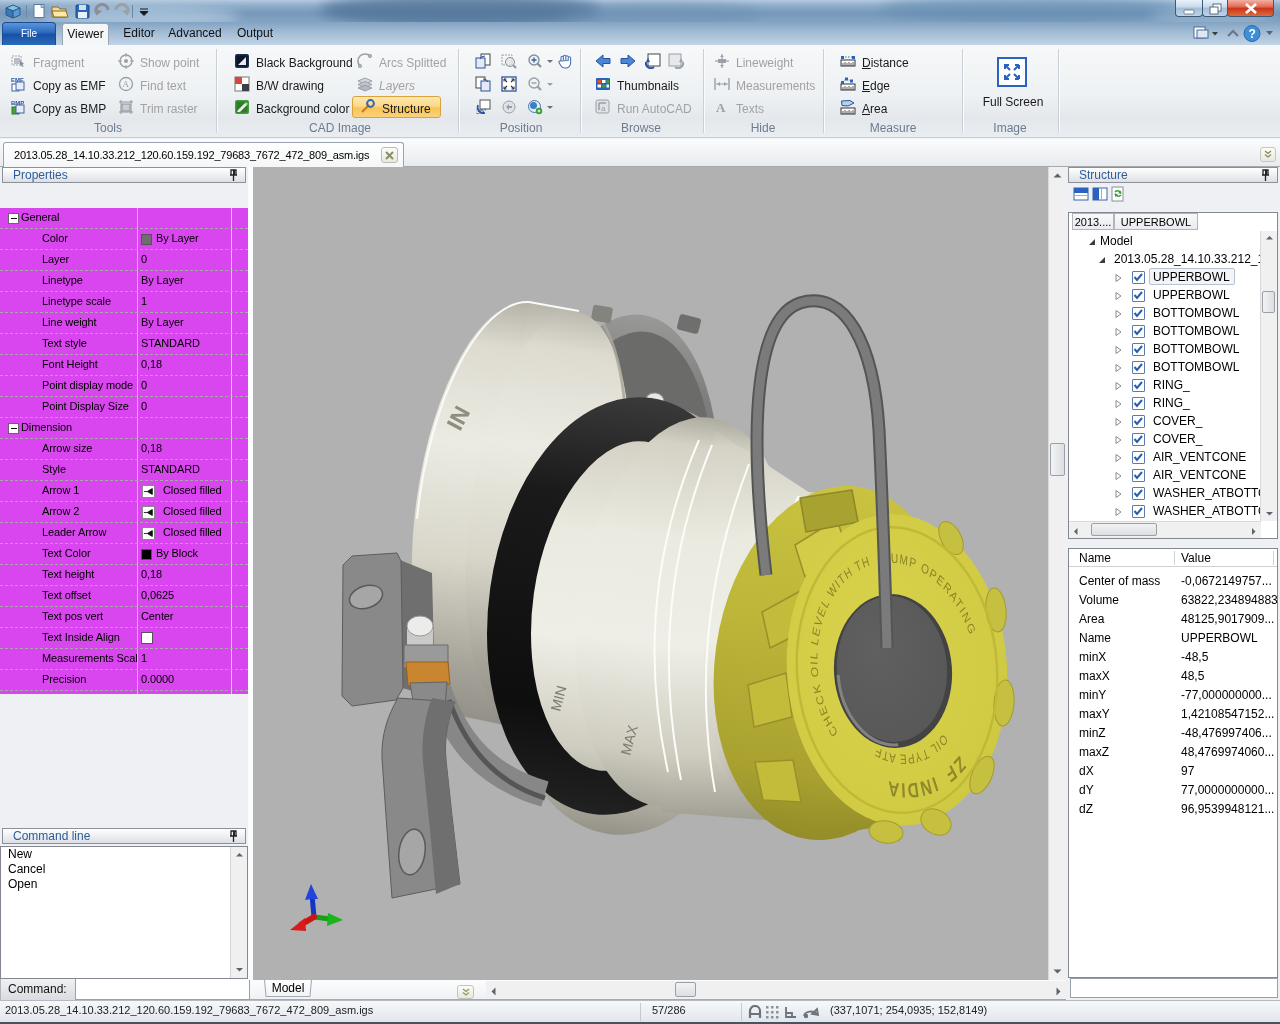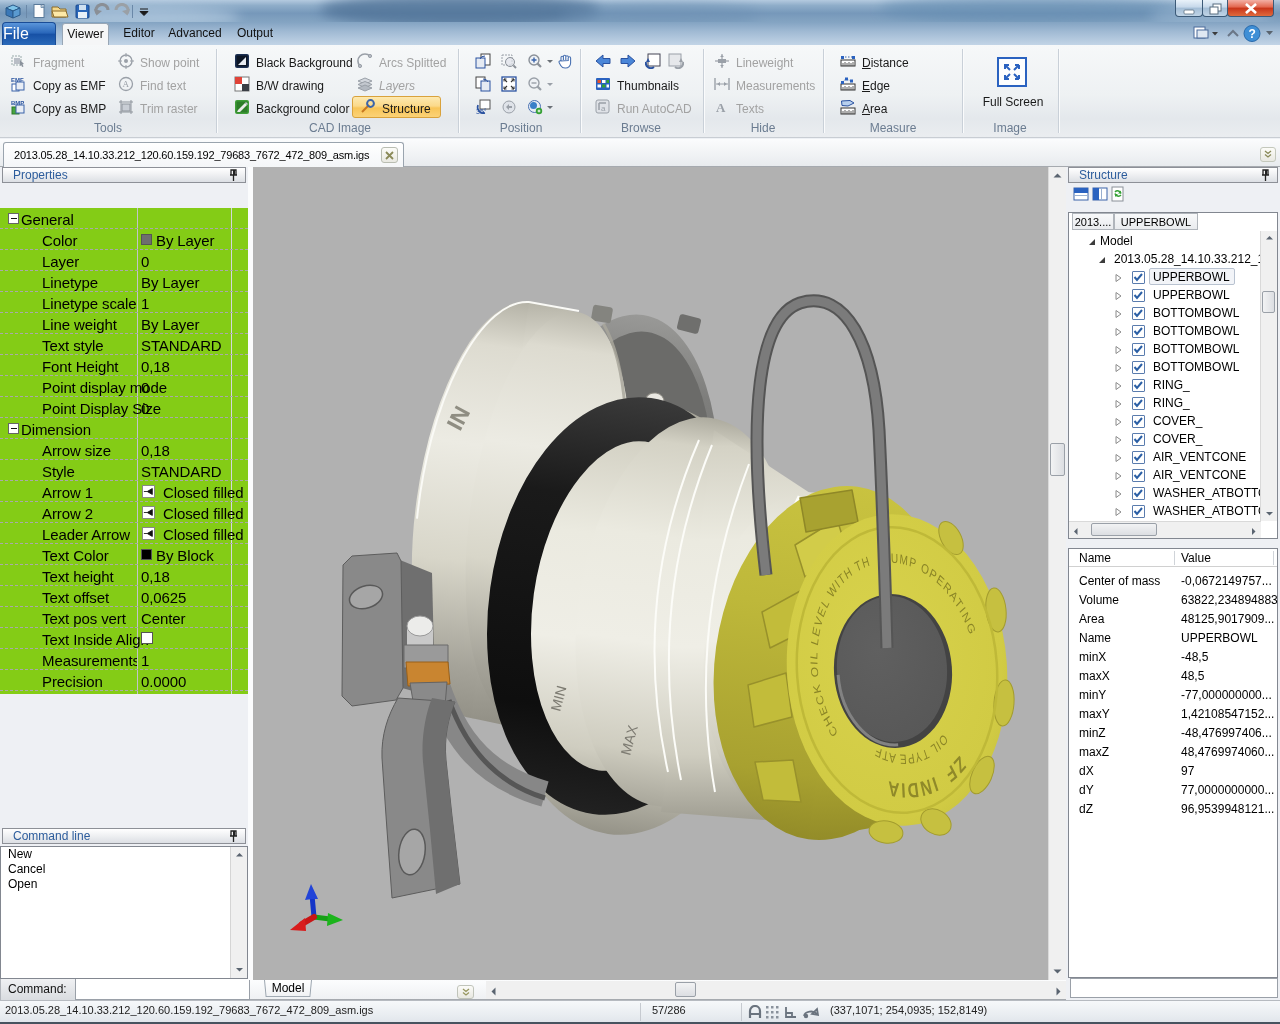--- a/index.html
+++ b/index.html
@@ -18,21 +18,21 @@
 .wbtn { position:absolute; top:0; height:17px; text-align:center; border:1px solid #3c5a78; border-top:none;
   background:linear-gradient(180deg,#e9f2fa 0%,#c6d8ea 45%,#a3bdd6 50%,#c0d4e6 100%);
   border-radius:0 0 4px 4px; color:#1c2f42; text-align:center; }
 #btnclose { background:linear-gradient(180deg,#f3b0a5 0%,#e2654d 45%,#c8341a 50%,#e06a3c 100%); }
 
 
 #tabstrip { left:0; top:22px; width:1280px; height:23px;
   background:linear-gradient(180deg,#83a3c2 0%,#9fb9d3 40%,#c2d4e6 100%); }
 #filebtn { left:2px; top:0px; width:54px; height:23px; border-radius:4px 4px 0 0;
   background:linear-gradient(180deg,#5a95da 0%,#2a67ba 45%,#1751a6 52%,#2b6ab9 100%);
-  border:1px solid #1a4c96; border-bottom:none; color:#fff; font-size:16px; line-height:22px; }
+  border:1px solid #1a4c96; border-bottom:none; color:#fff; font-size:10px; text-align:center; line-height:22px; }
 .rtab { position:absolute; top:1px; height:22px; font-size:12px; color:#111; text-align:center; line-height:21px; }
 #tabviewer { background:#f5f6f7; border:1px solid #98a6b5; border-bottom:none; border-radius:3px 3px 0 0; }
 
 
 #ribbon { left:0; top:45px; width:1280px; height:93px;
   background:linear-gradient(180deg,#f6f8f9 0%,#eef1f3 55%,#e4e8ec 80%,#eaedf0 100%);
   border-bottom:1px solid #c8cdd3; }
 .gsep { position:absolute; top:4px; width:1px; height:84px; background:#c9d0d8; box-shadow:1px 0 0 #fafbfc; }
 .glabel { position:absolute; top:76px; font-size:12px; color:#6b7c91; width:200px; text-align:center; }
 .ritem { position:absolute; height:20px; font-size:12px; color:#1a1a1a; white-space:nowrap; }
@@ -59,21 +59,21 @@
   background:linear-gradient(180deg,#ffffff 0%,#f0f1f3 45%,#dcdfe4 100%);
   font-size:12px; color:#2c5c9c; }
 .ptitle .cap { position:absolute; left:10px; top:0px; }
 .pin { position:absolute; right:6px; top:1px; width:11px; height:13px; }
 
 
 #leftpanel { left:0; top:167px; width:250px; height:833px; background:#eef0f4; }
 #propdrop { position:absolute; left:2px; top:19px; width:244px; height:22px; border:1px solid #80858c; border-radius:3px; box-shadow:inset 0 1px 0 #fff;
   background:linear-gradient(180deg,#fdfdfd 0%,#eff0f2 50%,#dddfe3 100%); font-size:12px; color:#000; }
 #propdrop span { position:absolute; left:6px; top:3px; }
-#propgrid { position:absolute; left:0px; top:41px; width:248px; height:486px; background:#84cc16; font-size:15px; letter-spacing:-0.1px; }
+#propgrid { position:absolute; left:0px; top:41px; width:248px; height:486px; background:#d946ef; font-size:11px; letter-spacing:-0.1px; }
 .prow { position:absolute; left:0; width:248px; height:21px; border-bottom:1px dashed #a9a9a9; }
 .prow .lab { position:absolute; left:42px; top:3px; color:#000; white-space:nowrap; }
 .prow .val { position:absolute; left:141px; top:3px; color:#000; white-space:nowrap; }
 .prow.cat .lab { left:21px; }
 .expbox { position:absolute; left:8px; top:5px; width:11px; height:11px; border:1px solid #666; background:#fff; }
 .expbox:before { content:""; position:absolute; left:2px; top:4px; width:6px; height:1px; background:#111; }
 #gridvline { position:absolute; left:137px; top:0; width:1px; height:486px; background:#c2c4c8; }
 #gridvline2 { position:absolute; left:231px; top:0; width:1px; height:486px; background:#d4d6da; }
 .swatch { position:absolute; left:141px; top:5px; width:11px; height:11px; border:1px solid #555; }
 .arrowico { position:absolute; left:142px; top:4px; width:13px; height:13px; border:1px solid #888; background:#fff; }

